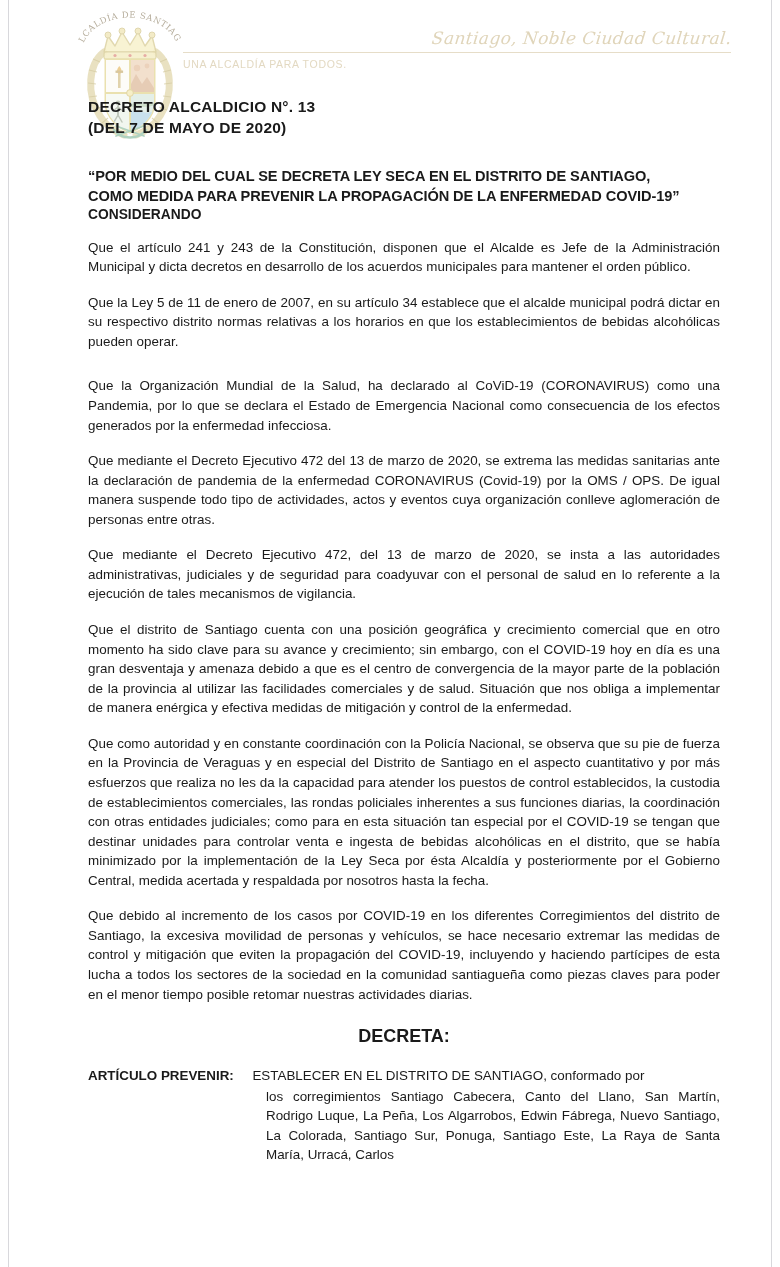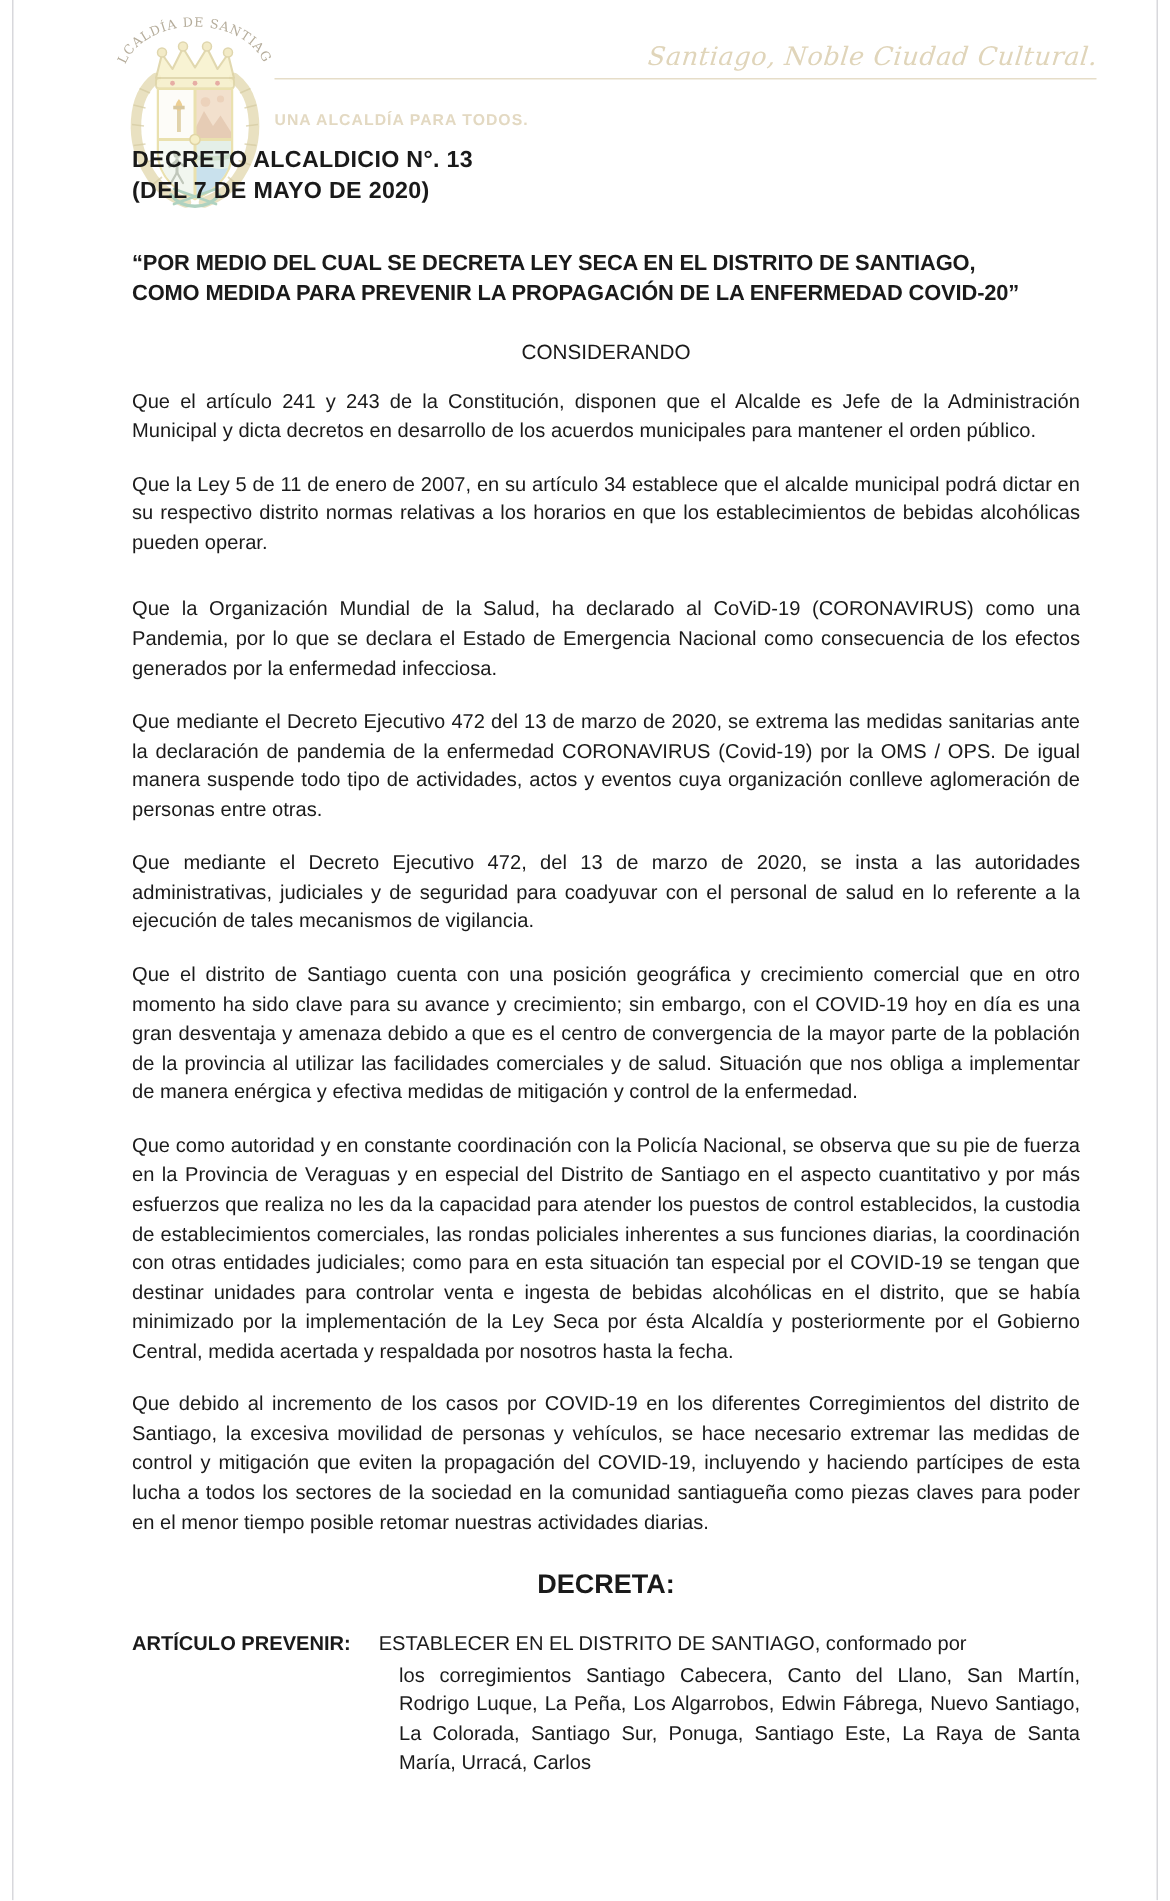--- a/index.html
+++ b/index.html
@@ -51,25 +51,25 @@
     position: absolute;
     left: 183px;
     top: 52px;
     width: 548px;
     height: 1px;
     background: #e6ddc8;
   }
   .head-tagline {
     position: absolute;
     left: 183px;
-    top: 74px;
+    top: 58px;
     font-size: 10.5px;
     letter-spacing: .7px;
     color: #e3d9c2;
-    font-weight: 700;
+    font-weight: 400;
     white-space: nowrap;
   }
   .head-script {
     position: absolute;
     right: 48px;
     top: 28px;
     font-family: "DejaVu Serif", serif;
     font-style: italic;
     font-size: 17px;
     letter-spacing: .4px;
@@ -100,24 +100,22 @@
     letter-spacing: -.1px;
   }
   .preamble {
     margin-top: 24px;
     font-size: 13.6px;
     line-height: 1.45;
     text-align: justify;
     letter-spacing: .05px;
   }
   .section-heading {
-    text-align: center;
-    font-weight: 400;
+    font-weight: 700;
     font-size: 13.8px;
-    margin-top: 20px;
   }
   .clause {
     margin-top: 16px;
     font-size: 13.4px;
     line-height: 1.46;
     text-align: justify;
     letter-spacing: .02px;
   }
   .clause.gap-lg { margin-top: 25px; }
 
@@ -237,21 +235,21 @@
 
   <div class="doc">
 
     <div class="decree-title">
       <div>DECRETO ALCALDICIO N°. 13</div>
       <div>(DEL 7 DE MAYO DE 2020)</div>
     </div>
 
     <div class="decree-subject">
       <div>“POR MEDIO DEL CUAL SE DECRETA LEY SECA EN EL DISTRITO DE SANTIAGO,</div>
-      <div>COMO MEDIDA PARA PREVENIR LA PROPAGACIÓN DE LA ENFERMEDAD COVID-20”</div>
+      <div>COMO MEDIDA PARA PREVENIR LA PROPAGACIÓN DE LA ENFERMEDAD COVID-19”</div>
     </div>
 
 
     <div class="section-heading">CONSIDERANDO</div>
 
     <p class="clause">Que el artículo 241 y 243 de la Constitución, disponen que el Alcalde es Jefe de la Administración Municipal y dicta decretos en desarrollo de los acuerdos municipales para mantener el orden público.</p>
     <p class="clause">Que la Ley 5 de 11 de enero de 2007, en su artículo 34 establece que el alcalde municipal podrá dictar en su respectivo distrito normas relativas a los horarios en que los establecimientos de bebidas alcohólicas pueden operar.</p>
     <p class="clause gap-lg">Que la Organización Mundial de la Salud, ha declarado al CoViD-19 (CORONAVIRUS) como una Pandemia, por lo que se declara el Estado de Emergencia Nacional como consecuencia de los efectos generados por la enfermedad infecciosa.</p>
     <p class="clause">Que mediante el Decreto Ejecutivo 472 del 13 de marzo de 2020, se extrema las medidas sanitarias ante la declaración de pandemia de la enfermedad CORONAVIRUS (Covid-19) por la OMS / OPS. De igual manera suspende todo tipo de actividades, actos y eventos cuya organización conlleve aglomeración de personas entre otras.</p>
     <p class="clause">Que mediante el Decreto Ejecutivo 472, del 13 de marzo de 2020, se insta a las autoridades administrativas, judiciales y de seguridad para coadyuvar con el personal de salud en lo referente a la ejecución de tales mecanismos de vigilancia.</p>

